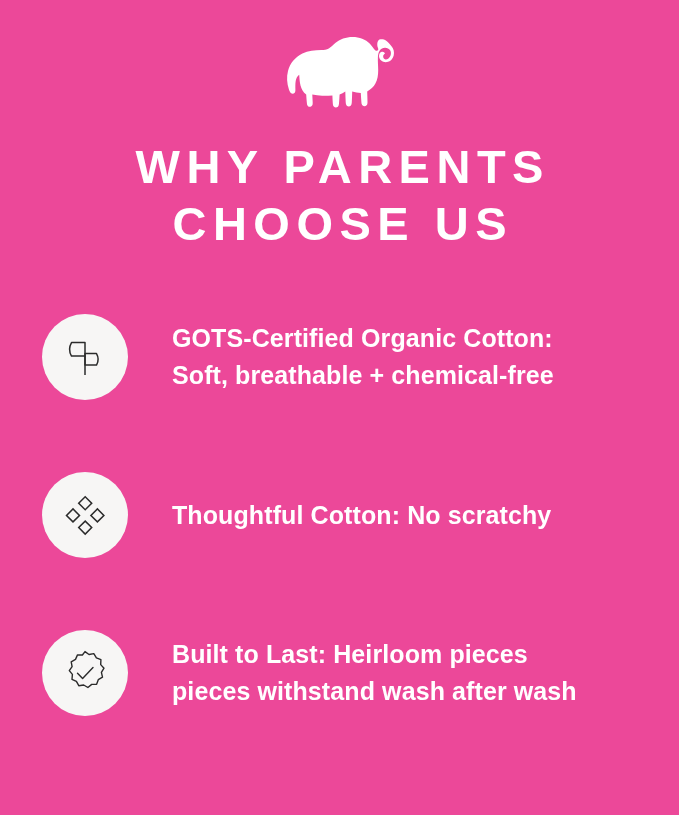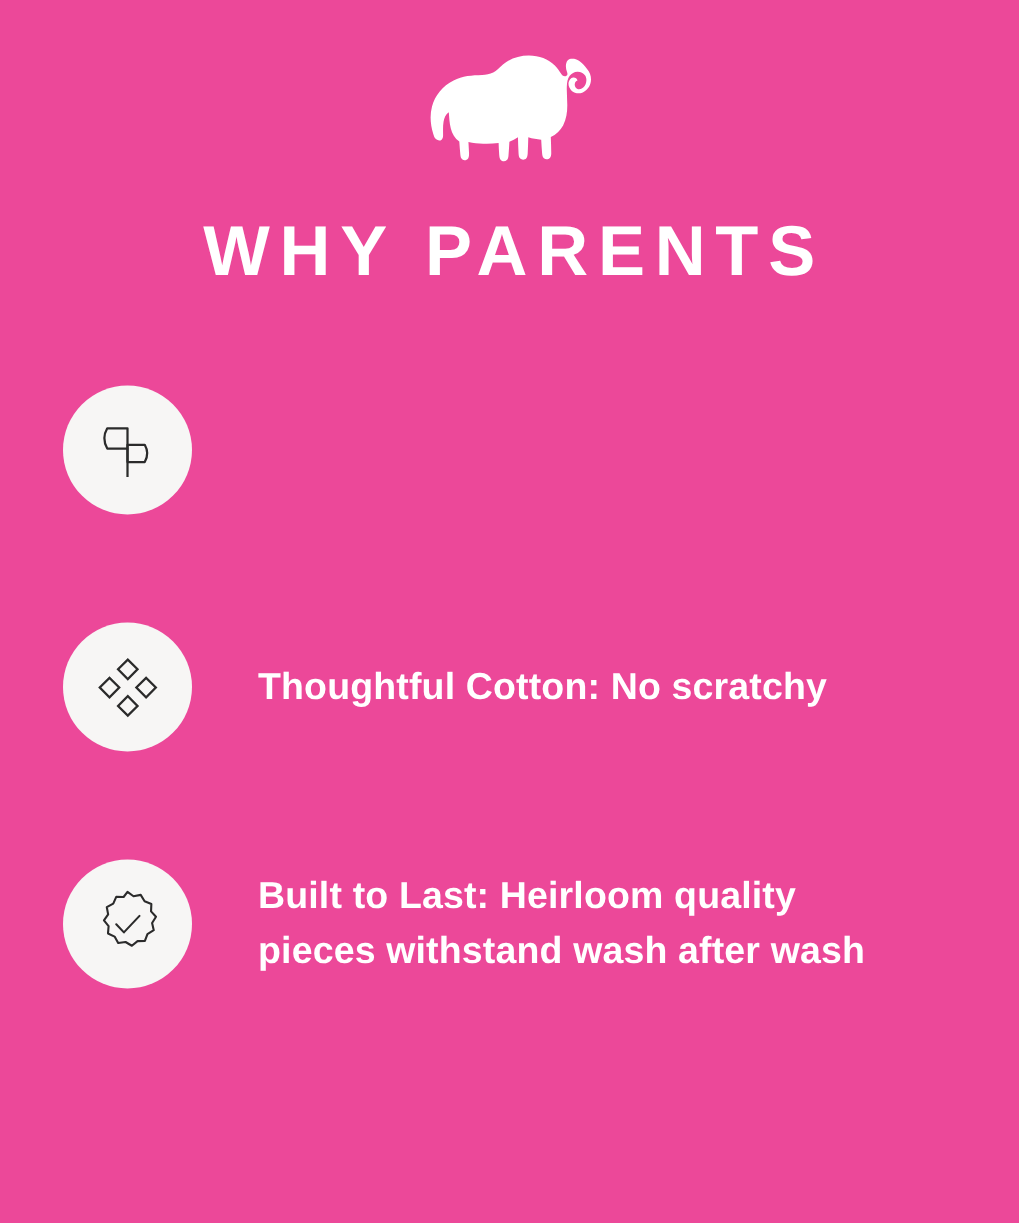--- a/index.html
+++ b/index.html
@@ -121,33 +121,39 @@
            c-0.9 0.6-2.1 0.9-3.1 0.5c-1.3-0.5-2.0-2.0-1.8-3.3c0.1-1.0 0.8-2.0 1.8-2.3
            c-0.3-1.3-1.6-2.2-2.9-2.0c-1.6 0.2-2.7 1.7-3.0 3.2c-0.4 2.1 0.5 4.3 2.1 5.7
            c1.9 1.6 4.6 2.0 6.9 1.2c2.8-1.0 4.9-3.5 5.6-6.4c0.8-3.2 0.0-6.8-2.2-9.2
            C102.2 4.1 98.9 2.8 95.5 3.2z"></path>
       </svg>
     </span>
   </div>
 
   <div class="heading">
     <span class="line">WHY PARENTS</span>
+    <span class="line">CHOOSE US</span>
   </div>
 
   <div class="features">
 
     <div class="feature-row">
       <div class="icon-circle">
         <span>
           <svg width="46" height="46" viewBox="0 0 46 46" fill="none" stroke="#2b2b2b" stroke-width="1.5" aria-hidden="true">
             <path d="M23 22 L23 41"></path>
             <path d="M23 22 L9.5 22 A13.5 13.5 0 0 1 9.5 8.5 L23 8.5 Z" stroke-linejoin="round" fill="none"></path>
             <path d="M23 31 L34.5 31 A11.5 11.5 0 0 0 34.5 19.5 L23 19.5 Z" stroke-linejoin="round" fill="none"></path>
           </svg>
         </span>
+      </div>
+      <div class="feature-text">
+        <span>GOTS-Certified Organic Cotton:</span>
+        <br>
+        <span>Soft, breathable + chemical-free</span>
       </div>
     </div>
 
     <div class="feature-row">
       <div class="icon-circle">
         <span>
           <svg width="46" height="46" viewBox="0 0 46 46" fill="none" stroke="#2b2b2b" stroke-width="1.5" aria-hidden="true">
             <rect x="18.6" y="6.6" width="9.2" height="9.2" transform="rotate(45 23.2 11.2)"></rect>
             <rect x="6.4" y="18.8" width="9.2" height="9.2" transform="rotate(45 11 23.4)"></rect>
             <rect x="30.8" y="18.8" width="9.2" height="9.2" transform="rotate(45 35.4 23.4)"></rect>
@@ -167,20 +173,20 @@
           <svg width="50" height="50" viewBox="0 0 50 50" fill="none" stroke="#2b2b2b" stroke-width="1.4" aria-hidden="true">
             <path d="M25 3.6
                      l4.0 2.9 4.8 -0.9 2.6 4.2 4.5 1.9 -0.2 4.9 3.3 3.6 -2.6 4.1 1.1 4.8 -4.2 2.6
                      -1.7 4.6 -4.9 0.1 -3.8 3.1 -4.2 -2.5 -4.9 0.7 -2.4 -4.3 -4.4 -2.1 0.4 -4.9
                      -3.1 -3.8 2.8 -4.0 -0.9 -4.8 4.3 -2.4 2.0 -4.5 4.9 0.1 Z" stroke-linejoin="round"></path>
             <path d="M17.5 25.2 L22.6 30.6 L33.0 19.6" stroke-linecap="round" stroke-linejoin="round"></path>
           </svg>
         </span>
       </div>
       <div class="feature-text">
-        <span>Built to Last: Heirloom quality</span>
+        <span>Built to Last: Heirloom pieces</span>
         <br>
         <span>pieces withstand wash after wash</span>
       </div>
     </div>
 
   </div>
 </div>
 
 </body></html>

